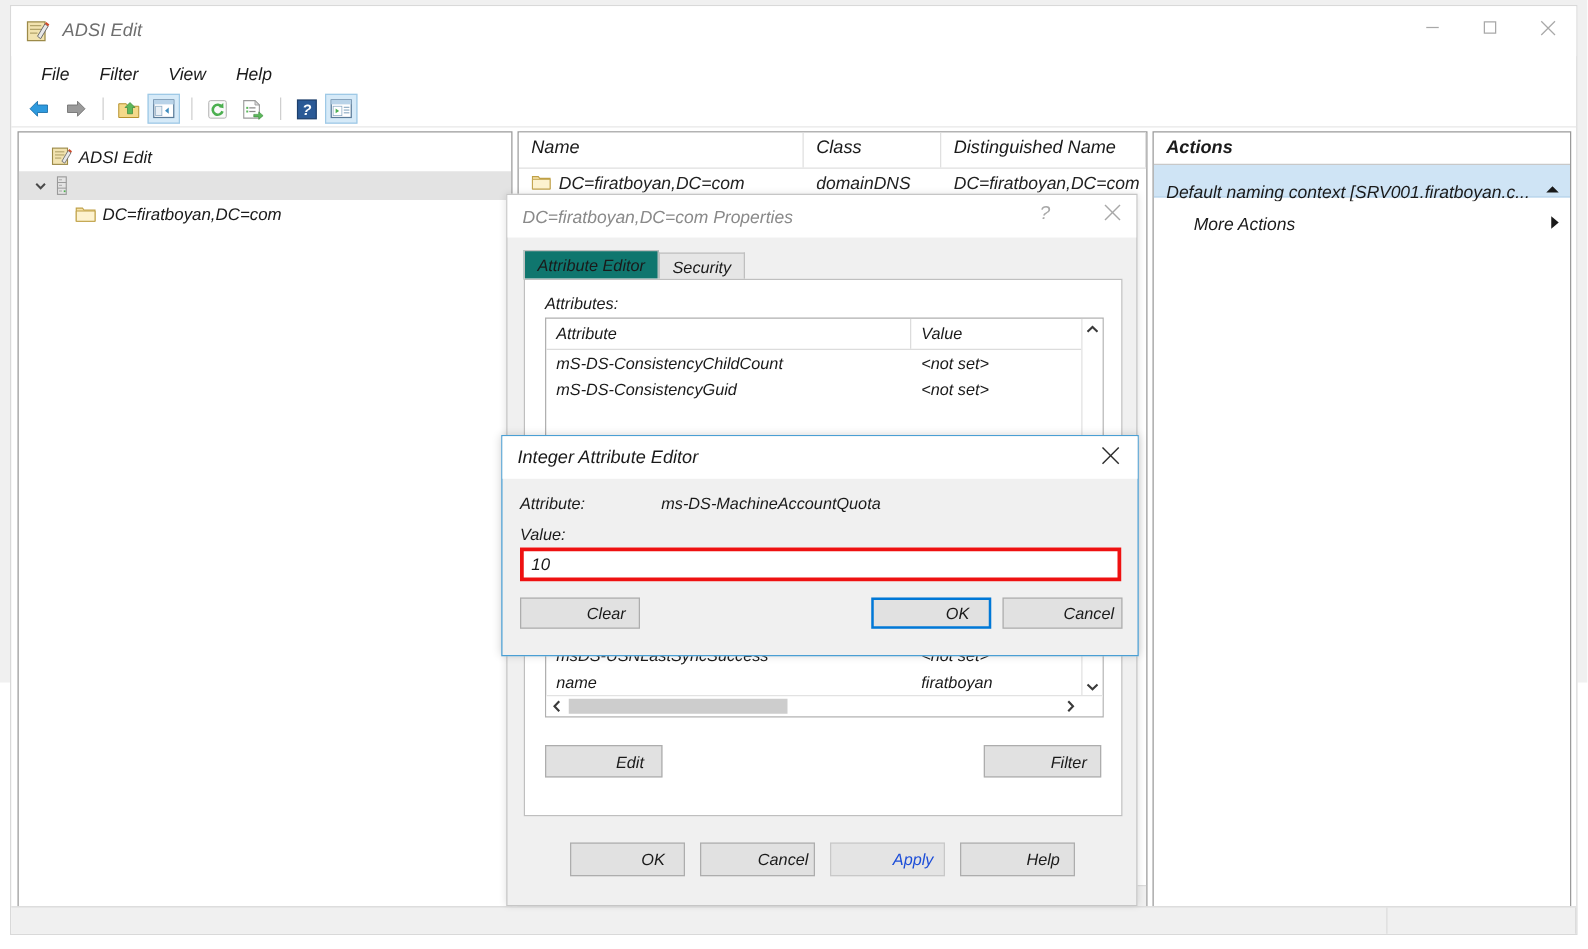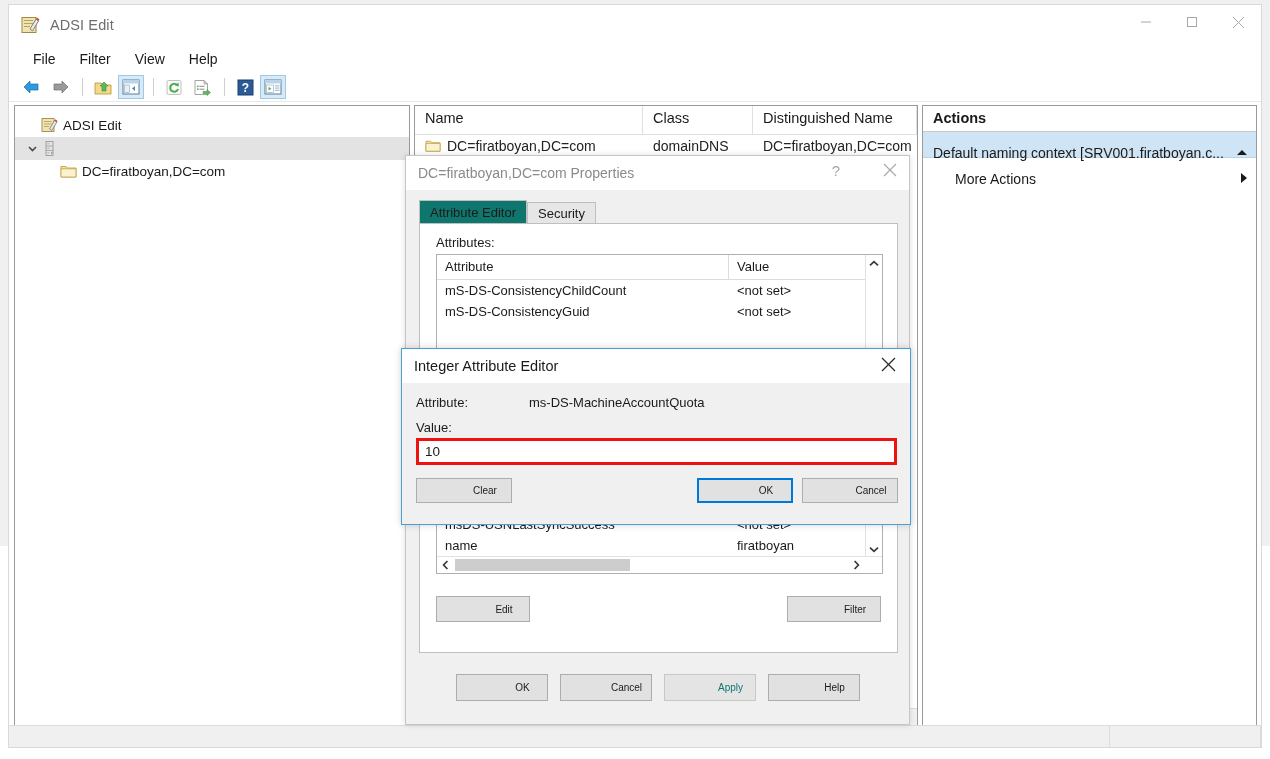--- a/index.html
+++ b/index.html
@@ -6,20 +6,21 @@
     margin: 0; padding: 0;
     width: 1270px; height: 759px;
     background: #ffffff;
     font-family: "Liberation Sans", sans-serif;
     overflow: hidden;
   }
   #app {
     position: relative;
     width: 1270px; height: 546px;
     background: #f0f0f0;
+    font-style: italic;
   }
 
   
   .mmc-window {
     position: absolute;
     left: 8px; top: 4px;
     width: 1254px; height: 744px;
     background: #ffffff;
     border: 1px solid #d9d9d9;
     box-sizing: border-box;
@@ -308,27 +309,27 @@
     color: #4a4a4a; font-size: 10px;
   }
   .al-hscroll .thumb {
     position: absolute; left: 18px; top: 2px;
     width: 175px; height: 12px;
     background: #cdcdcd;
   }
   .btn {
     background: #e1e1e1;
     border: 1px solid #adadad;
-    font-size: 10px; color: #1a1a1a;
+    font-size: 13px; color: #1a1a1a;
     display: flex; align-items: center; justify-content: center;
     box-sizing: border-box;
     cursor: default;
     padding-left: 42px;
   }
-  .btn.disabled { color: #0f766e; background: #e4e4e4; border-color: #c8c8c8; }
+  .btn.disabled { color: #1d4ed8; background: #e4e4e4; border-color: #c8c8c8; }
   .btn.focus { border: 2px solid #0078d7; }
 
   
   .int-dialog {
     position: absolute;
     left: 401px; top: 348px;
     width: 510px; height: 177px;
     background: #f0f0f0;
     border: 1px solid #4a9fd4;
     box-shadow: 0 0 7px rgba(0,0,0,.18);

